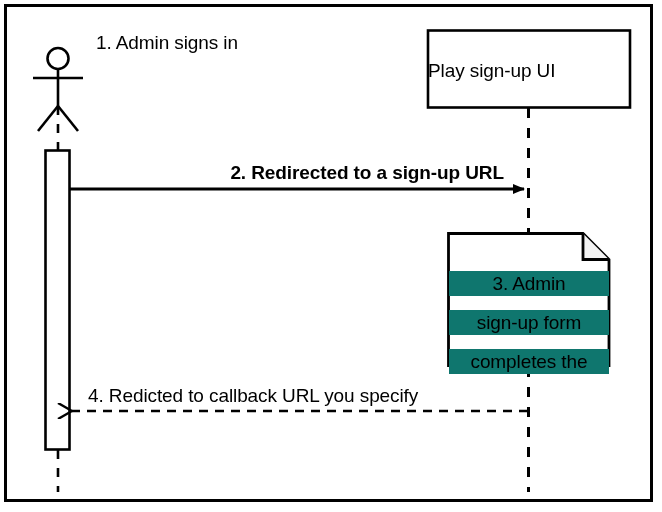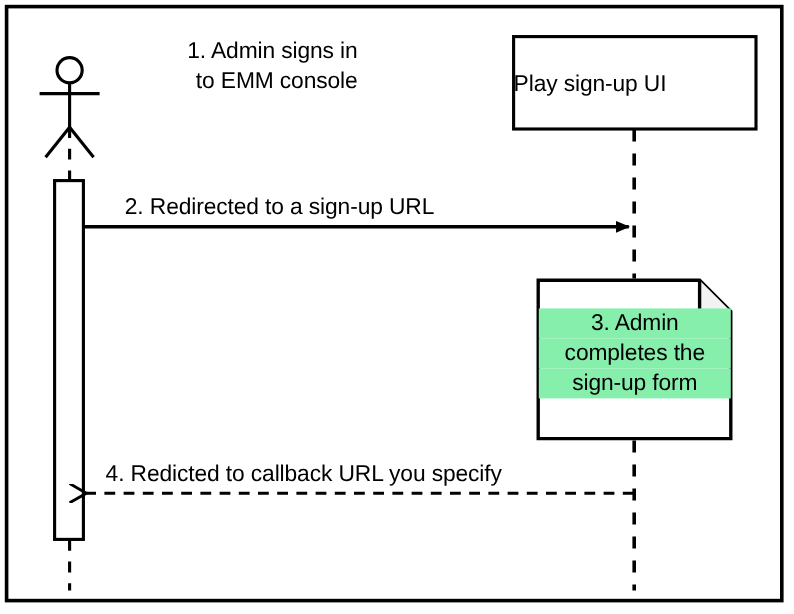--- a/index.html
+++ b/index.html
@@ -40,47 +40,49 @@
     font-family: "Liberation Sans", sans-serif;
     font-size: 19px;
     line-height: 25px;
     white-space: pre;
     letter-spacing: -0.1px;
   }
   #actor-label {
     left: 96px;
     top: 30px;
     width: 202px;
-    text-align: right;
+    text-align: left;
   }
   #lifeline-box-label {
     left: 428px;
     top: 58px;
     width: 202px;
   }
   #msg2-label {
     left: 104px;
     top: 160px;
     width: 400px;
-    text-align: left;
+    text-align: right;
+    font-weight: bold;
   }
   #msg4-label {
     left: 88px;
     top: 383px;
     width: 412px;
   }
   #note-text {
     left: 449px;
     top: 257px;
     width: 160px;
     text-align: center;
   }
   .note-line {
     display: block;
-    background: #86efac;
+    background: #0f766e;
+    margin-top: 14px;
   }
 </style>
 </head>
 <body>
 
 <div id="canvas">
 
   <div id="frame-border"></div>
 
   <svg class="svg-layer" viewBox="0 0 662 512" xmlns="http://www.w3.org/2000/svg">
@@ -115,23 +117,23 @@
     <line x1="70" y1="189" x2="524" y2="189" stroke="#000000" stroke-width="2.8" marker-end="url(#arrow-filled)"></line>
 
     <g>
       <path d="M 448.5 233.5 L 583 233.5 L 609 259.5 L 609 365.5 L 448.5 365.5 Z" fill="#ffffff" stroke="#000000" stroke-width="2.8" stroke-linejoin="miter"></path>
       <path d="M 583 233.5 L 583 259.5 L 609 259.5" fill="#f2f2f2" stroke="#000000" stroke-width="2.8" stroke-linejoin="miter"></path>
     </g>
 
     <line x1="528" y1="411" x2="72" y2="411" stroke="#000000" stroke-width="2.6" stroke-dasharray="9 7" marker-end="url(#arrow-open-left)"></line>
   </svg>
 
-  <div class="lbl" id="actor-label"><span>1. Admin signs in</span><br><span>to EMM console</span></div>
+  <div class="lbl" id="actor-label"><span>1. Admin signs in</span><br></div>
 
   <div class="lbl" id="lifeline-box-label">Play sign-up UI</div>
 
   <div class="lbl" id="msg2-label">2. Redirected to a sign-up URL</div>
 
   <div class="lbl" id="msg4-label">4. Redicted to callback URL you specify</div>
 
-  <div class="lbl" id="note-text"><span class="note-line">3. Admin</span><span class="note-line">completes the</span><span class="note-line">sign-up form</span></div>
+  <div class="lbl" id="note-text"><span class="note-line">3. Admin</span><span class="note-line">sign-up form</span><span class="note-line">completes the</span></div>
 
 </div>
 
 </body></html>

